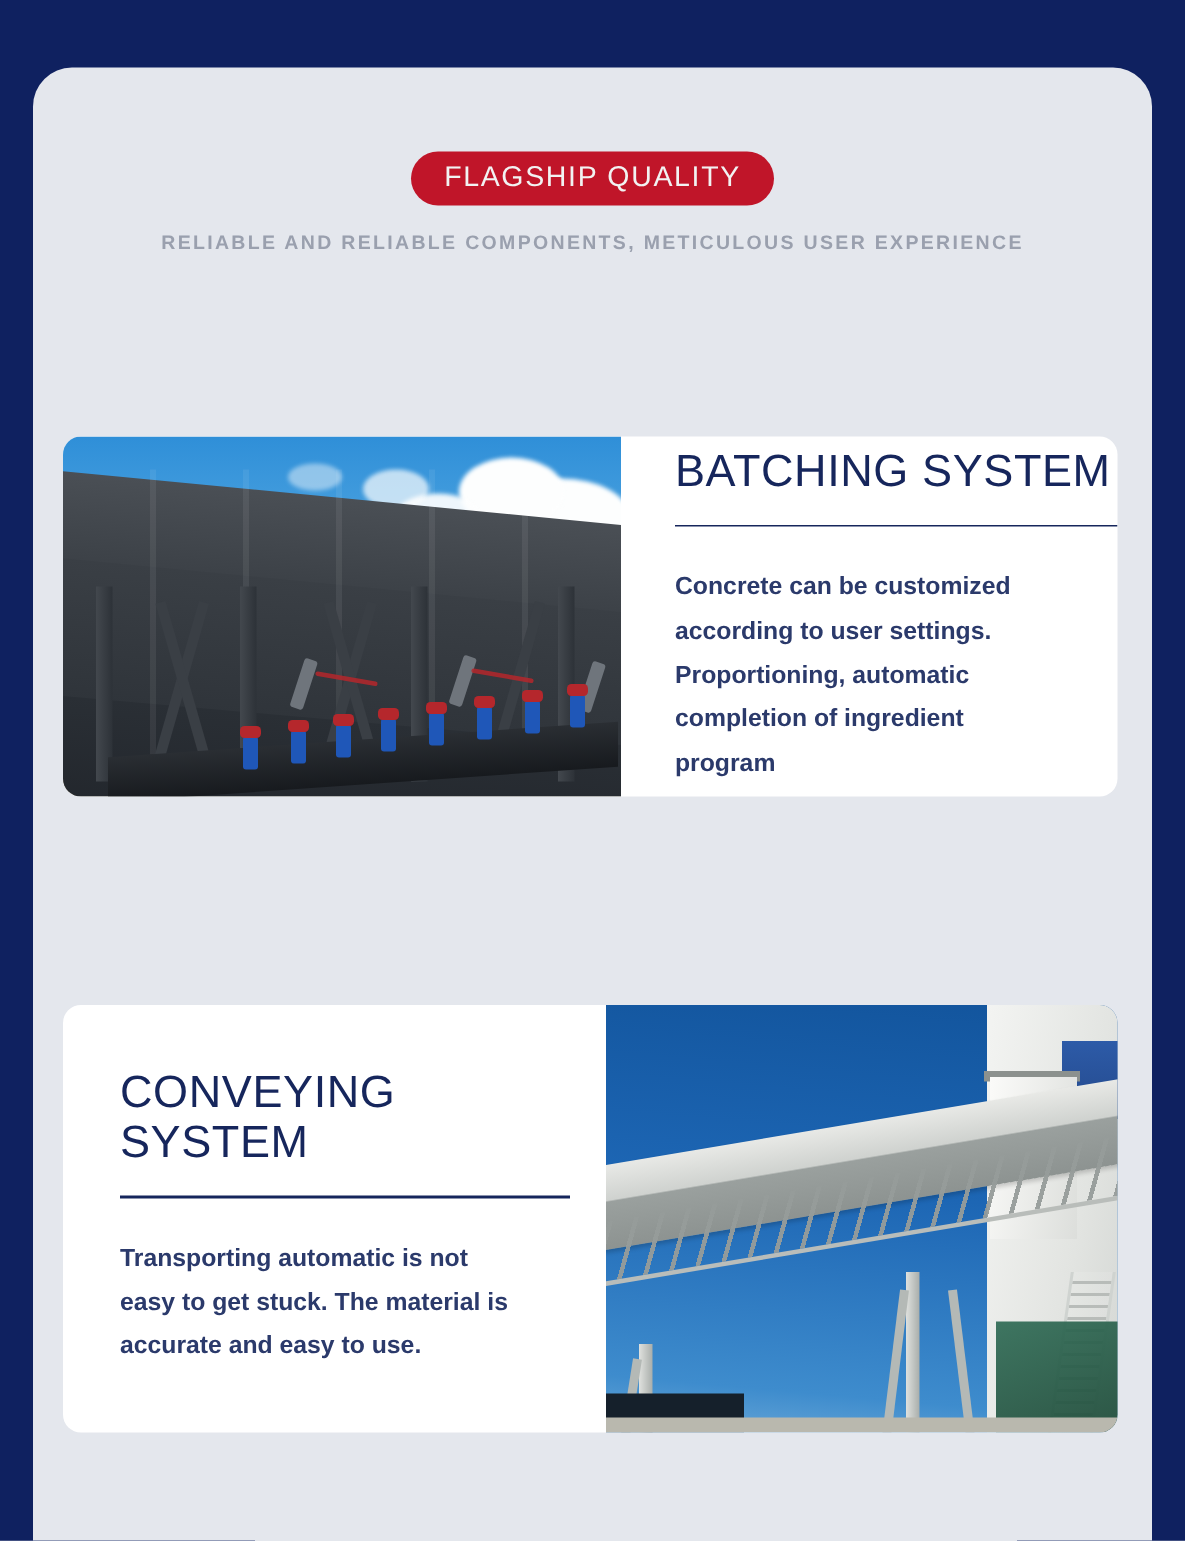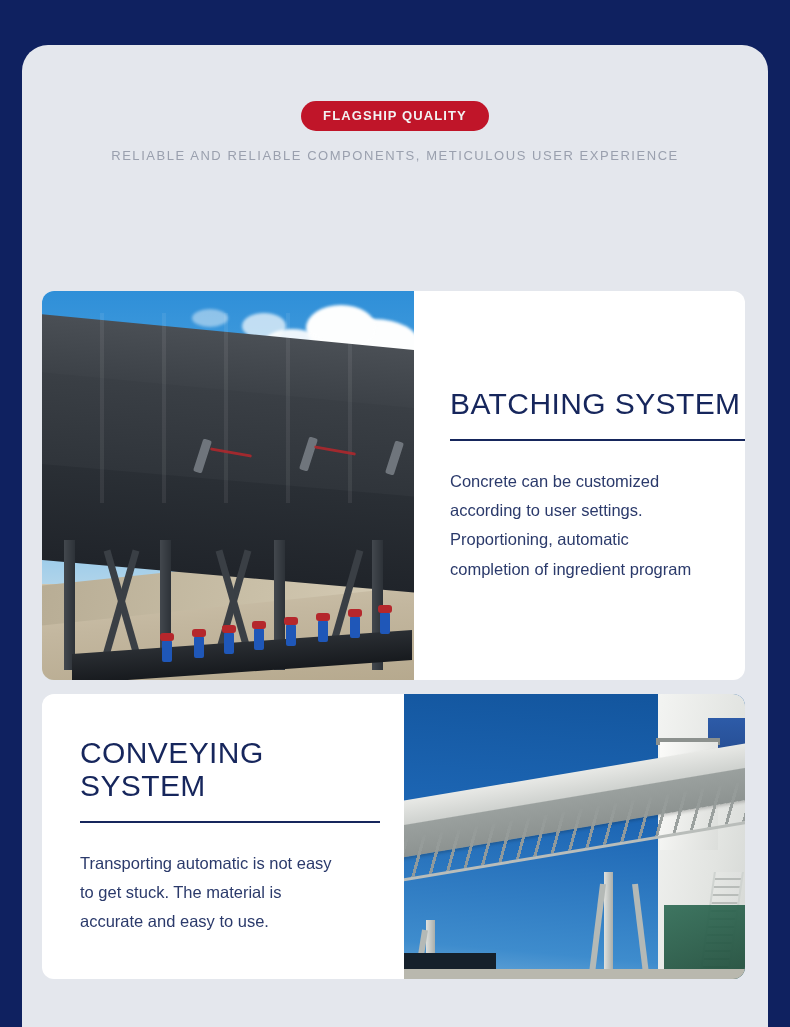--- a/index.html
+++ b/index.html
@@ -20,56 +20,55 @@
     overflow:hidden;
   }
 
   
   .header { text-align:center; padding-top:56px; }
 
   .badge {
     display:inline-block;
     background:#c01529;
     color:#f2f2f2;
-    font-size:13px;
+    font-size:19px;
     letter-spacing:1.1px;
     padding:8px 22px 9px;
     border-radius:20px;
     line-height:1;
-    font-weight:bold;
   }
 
   .title {
     margin-top:21px;
     color:#12245f;
     font-size:61px;
     font-weight:400;
     letter-spacing:0.5px;
     line-height:1.05;
   }
 
   .subtitle {
     margin-top:17px;
     color:#9aa0ae;
     font-size:13px;
     letter-spacing:1.55px;
-    font-weight:400;
+    font-weight:700;
   }
 
   
   .card {
     position:absolute;
     left:20px; right:23px;
     background:#ffffff;
     border-radius:12px;
     overflow:hidden;
     display:flex;
   }
-  .card-1 { top:246px; height:389px; }
-  .card-2 { top:649px; height:285px; }
+  .card-1 { top:246px; height:240px; }
+  .card-2 { top:625px; height:285px; }
 
   .photo { width:372px; flex:0 0 372px; position:relative; overflow:hidden; }
   .copy  { flex:1 1 auto; padding:0 24px 0 36px; display:flex; flex-direction:column; justify-content:center; }
   .copy-left { padding:0 24px 0 38px; }
 
   .card-heading {
     color:#16265c;
     font-size:30px;
     font-weight:400;
     letter-spacing:0.4px;
@@ -80,21 +79,21 @@
     background:#16265c;
     margin-top:19px;
     margin-bottom:26px;
     width:295px;
   }
   .rule-left { width:300px; }
   .card-body {
     color:#2b3a6b;
     font-size:16.5px;
     line-height:1.78;
-    font-weight:400;
+    font-weight:700;
     max-width:262px;
   }
 
   
   .ph1 { background:linear-gradient(#2f8fd8 0%, #55a9e2 38%, #8cc5ea 62%, #bcd9ea 80%, #cfd7d0 100%); }
   .ph1 .cloud {
     position:absolute; background:#fdfefe; border-radius:50%; filter:blur(1.5px);
   }
   .ph1 .c1 { width:92px; height:52px; right:-6px; top:28px; }
   .ph1 .c2 { width:70px; height:46px; right:38px; top:14px; }

